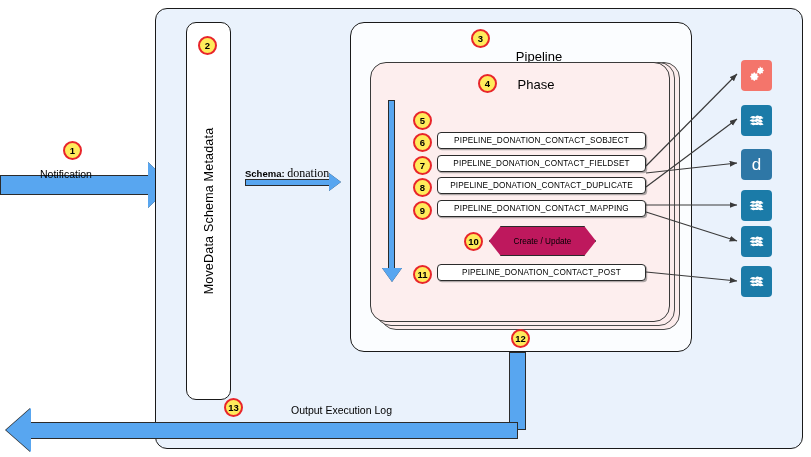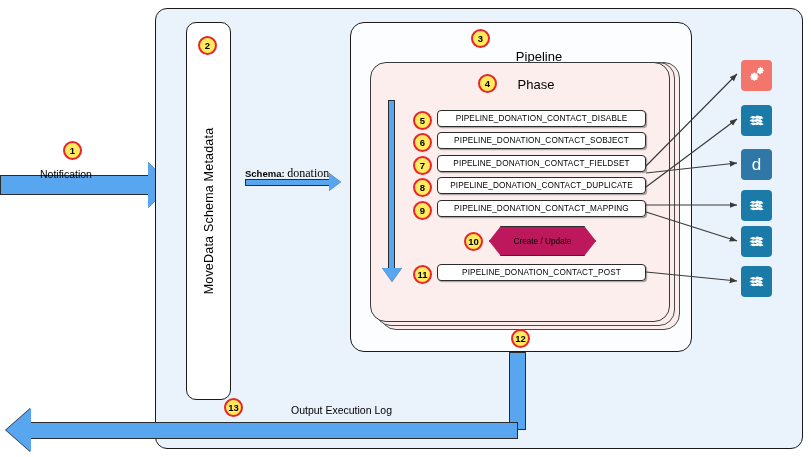--- a/index.html
+++ b/index.html
@@ -223,21 +223,20 @@
   </div>
 
   <div class="abs app-icon icon-sf" style="top:266px;">
     <svg width="20" height="20" viewBox="0 0 24 24" fill="#ffffff">
       <path d="M4 7.5c1.5-1.6 4.2-1.9 6.2-.7 1-1.4 3.1-1.7 4.5-.6 1.6-.6 3.6.2 4.2 1.9.3-.05.6-.05.9 0-.4.9-1.5 1.4-2.6 1.2-1.2.6-2.9.3-3.7-.7-1 .9-2.7 1-3.8.2-1.4.9-3.5.7-4.6-.6-.4.2-.8.3-1.1.3z"></path>
       <path d="M3.4 11.3c1.5-1.6 4.2-1.9 6.2-.7 1-1.4 3.1-1.7 4.5-.6 1.6-.6 3.6.2 4.2 1.9.3-.05.6-.05.9 0-.4.9-1.5 1.4-2.6 1.2-1.2.6-2.9.3-3.7-.7-1 .9-2.7 1-3.8.2-1.4.9-3.5.7-4.6-.6-.4.2-.8.3-1.1.3z"></path>
       <path d="M4.2 15.1c1.5-1.6 4.2-1.9 6.2-.7 1-1.4 3.1-1.7 4.5-.6 1.6-.6 3.6.2 4.2 1.9.3-.05.6-.05.9 0-.4.9-1.5 1.4-2.6 1.2-1.2.6-2.9.3-3.7-.7-1 .9-2.7 1-3.8.2-1.4.9-3.5.7-4.6-.6-.4.2-.8.3-1.1.3z"></path>
     </svg>
   </div>
 
-  <div class="abs step-box" style="top:110px;">PIPELINE_DONATION_CONTACT_DISABLE</div>
   <div class="abs badge" style="left:413px;top:111px;">5</div>
 
   <div class="abs step-box" style="top:132px;">PIPELINE_DONATION_CONTACT_SOBJECT</div>
   <div class="abs badge" style="left:413px;top:133px;">6</div>
 
   <div class="abs step-box" style="top:155px;">PIPELINE_DONATION_CONTACT_FIELDSET</div>
   <div class="abs badge" style="left:413px;top:156px;">7</div>
 
   <div class="abs step-box" style="top:177px;">PIPELINE_DONATION_CONTACT_DUPLICATE</div>
   <div class="abs badge" style="left:413px;top:178px;">8</div>

